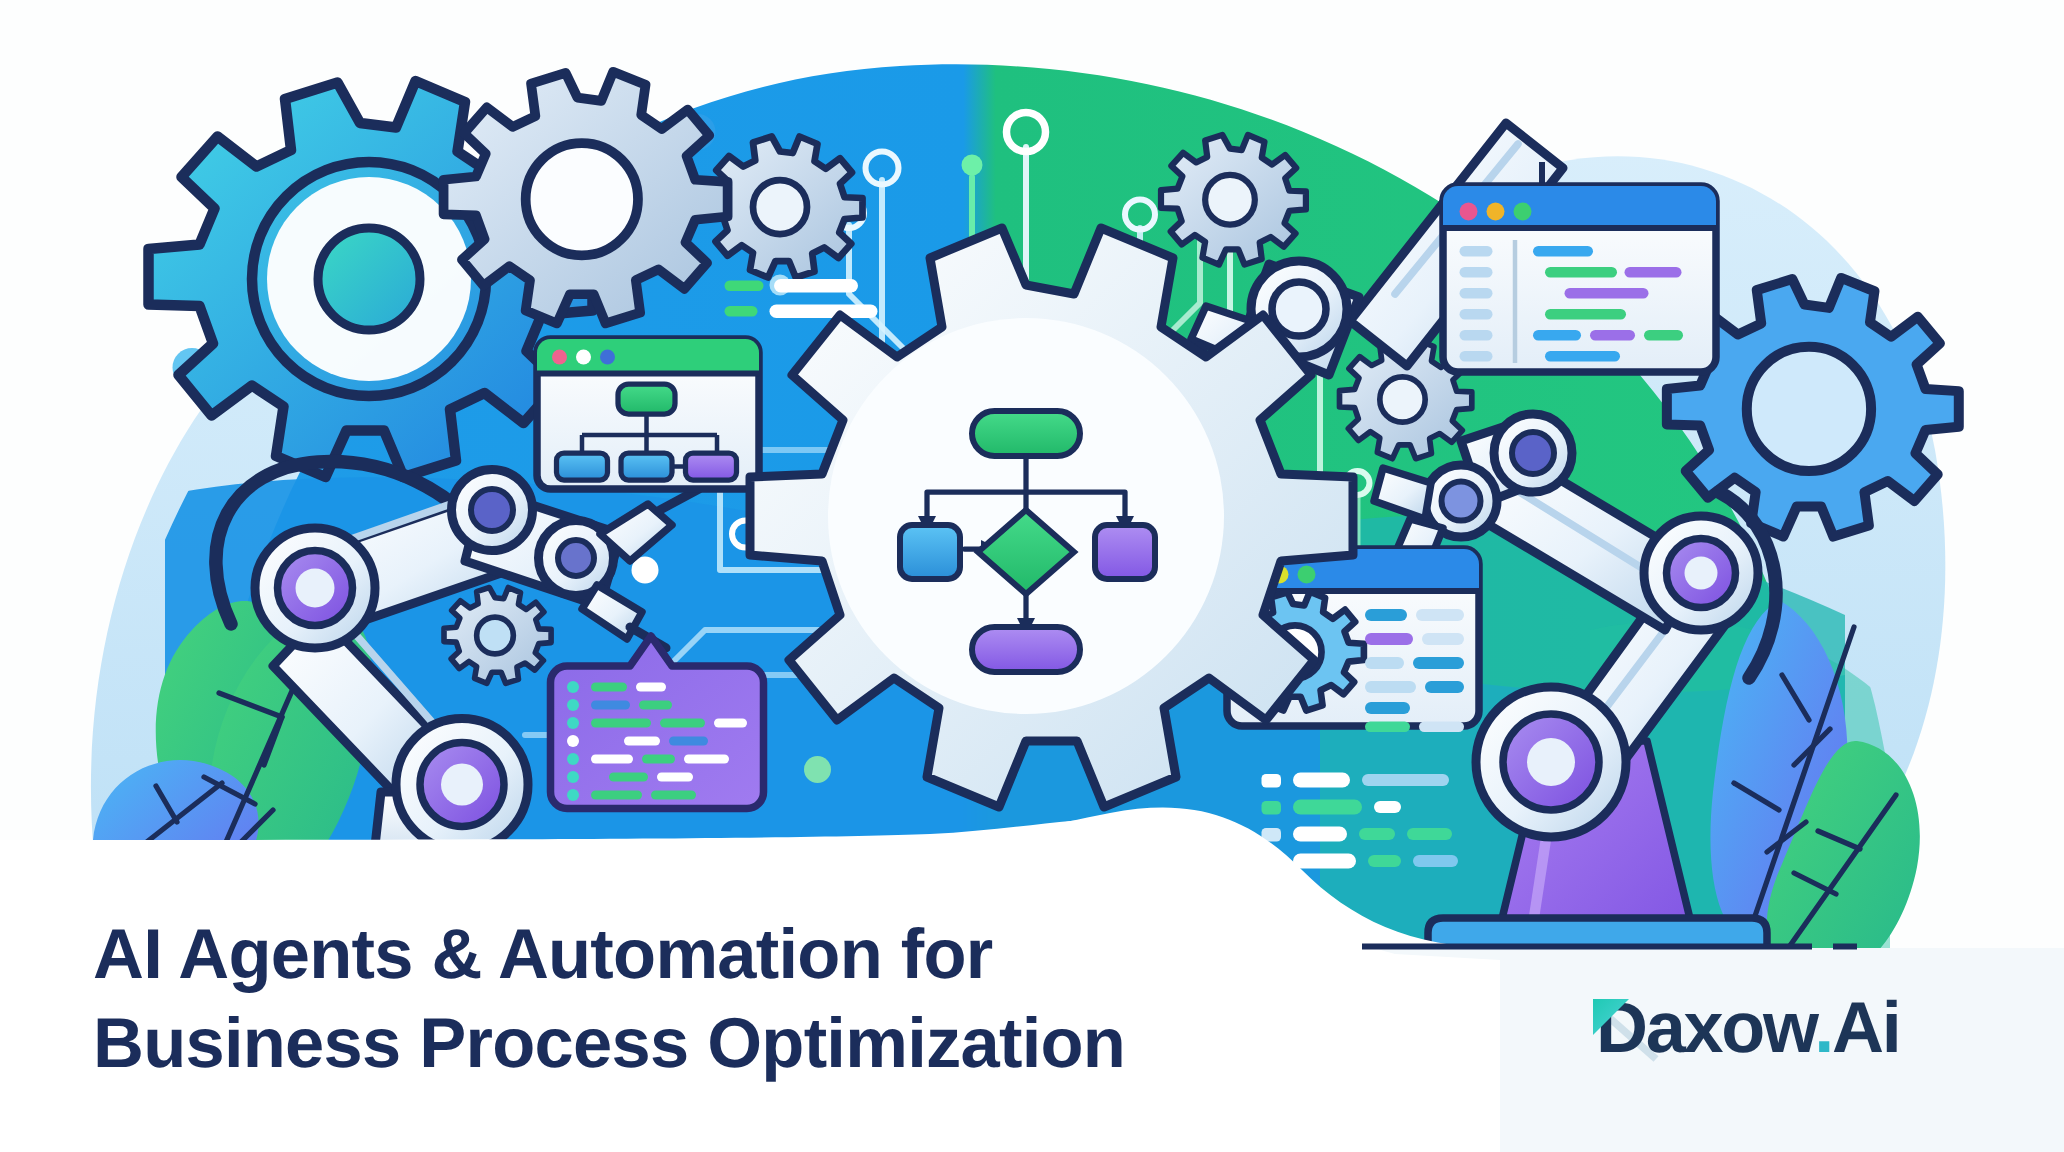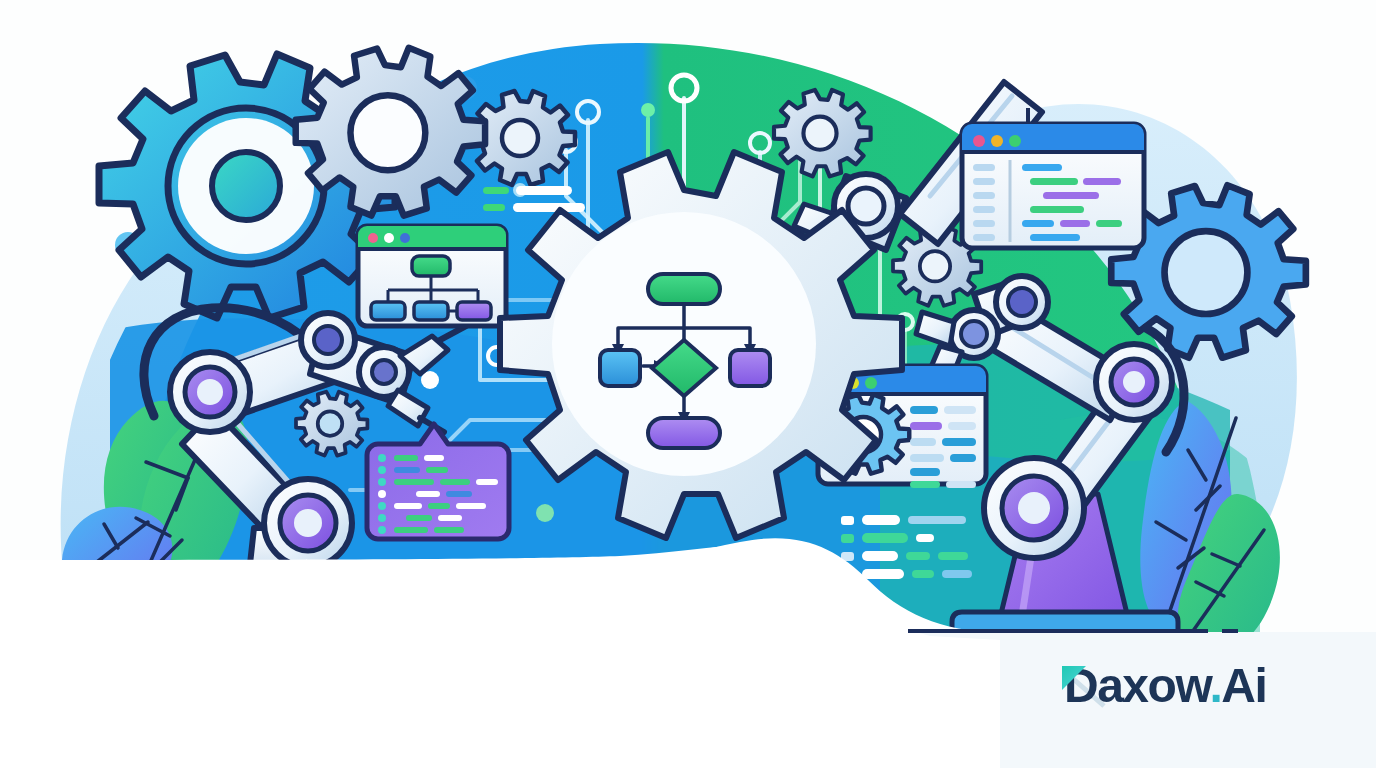--- a/index.html
+++ b/index.html
@@ -481,20 +481,24 @@
       </g>
 
       <g>
         <line x1="908" y1="631" x2="1238" y2="631" stroke="#1b2d5b" stroke-width="4" stroke-dasharray="300 14 28"></line>
         <line x1="1070" y1="676" x2="1104" y2="706" stroke="#cfe0ea" stroke-width="5"></line>
       </g>
 
     </g>
   </svg>
 
+  <div class="title-block">
+    <div class="title-line">AI Agents &amp; Automation for</div>
+    <div class="title-line">Business Process Optimization</div>
+  </div>
 
   <div class="logo-block">
     <svg class="logo-corner" viewBox="0 0 24 24" xmlns="http://www.w3.org/2000/svg">
       <defs>
         <linearGradient id="gLogoMark" x1="0" y1="0" x2="1" y2="1">
           <stop offset="0%" stop-color="#1fc9b4"></stop>
           <stop offset="100%" stop-color="#4fd4d8"></stop>
         </linearGradient>
       </defs>
       <polygon points="0,0 24,0 0,24" fill="url(#gLogoMark)"></polygon>

